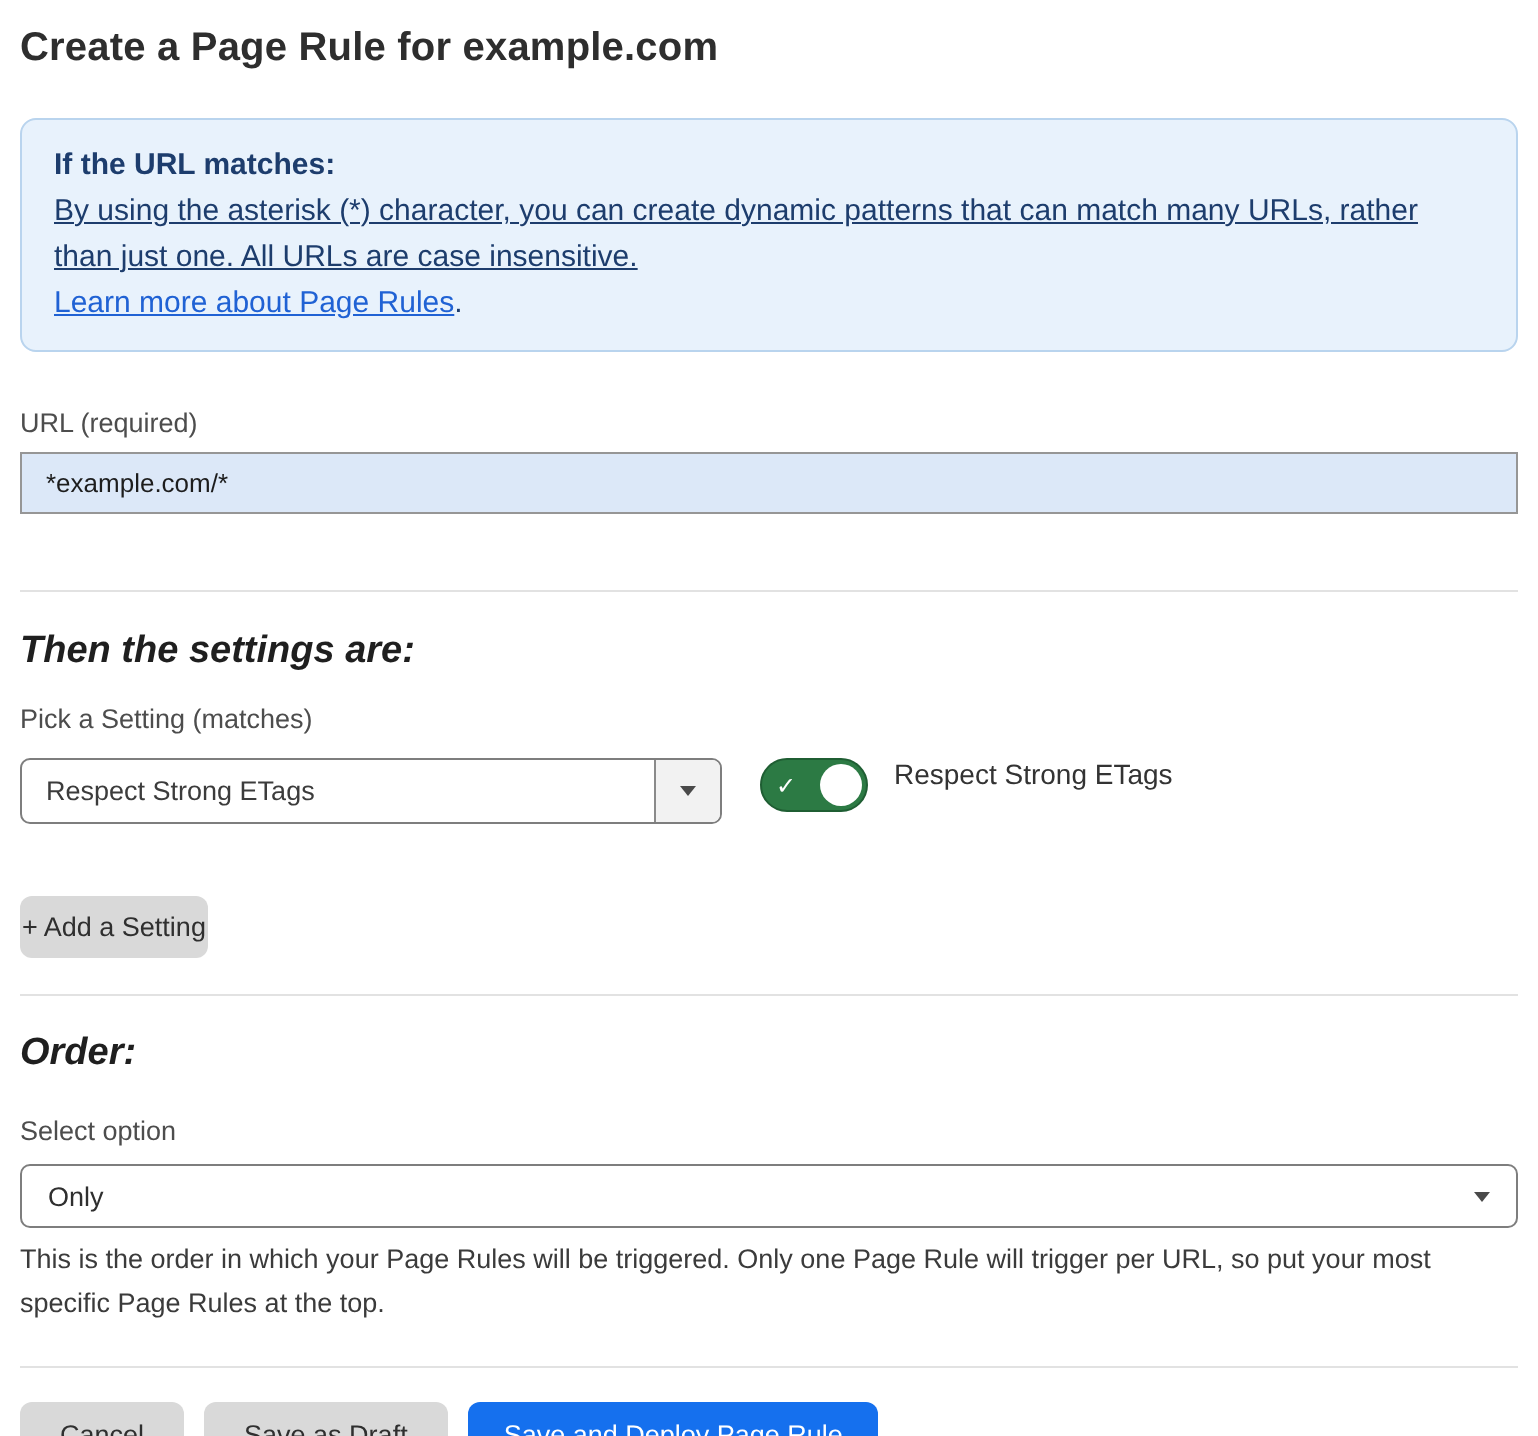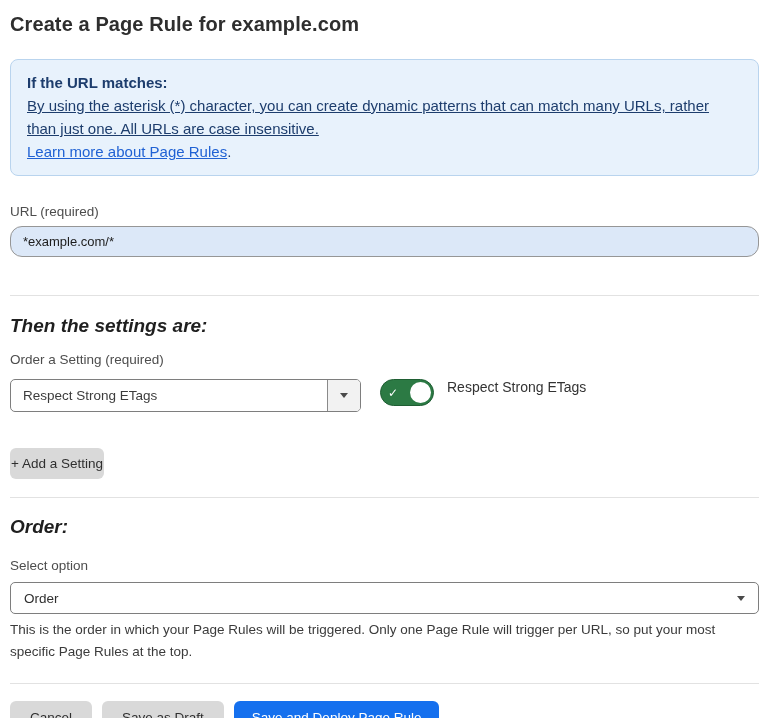--- a/index.html
+++ b/index.html
@@ -58,21 +58,21 @@
   }
   .label-url { margin-top: 28px; }
 
   .url-input {
     display: block;
     margin-top: 6px;
     width: 100%;
     height: 31px;
     background: var(--input_bg);
     border: 1px solid #969696;
-    border-radius: 12px;
+    border-radius: 0;
     padding: 0 12px;
     font-family: "Liberation Sans", "DejaVu Sans", sans-serif;
     font-size: 13px;
     color: #1d1d1d;
   }
 
   .divider {
     border: none;
     border-top: 1px solid #e2e2e2;
     height: 0;
@@ -233,21 +233,21 @@
     <div class="info-link-line"><a class="info-link">Learn more about Page Rules</a><span class="info-period">.</span></div>
   </div>
 
   <div class="field-label label-url">URL (required)</div>
   <input type="text" class="url-input" value="*example.com/*" style="">
 
   <hr class="divider divider-1">
 
   <h2 class="section-heading heading-settings">Then the settings are:</h2>
 
-  <div class="field-label label-pick">Order a Setting (required)</div>
+  <div class="field-label label-pick">Pick a Setting (matches)</div>
 
   <div class="settings-row">
     <div class="dropdown">
       <span class="dropdown-value">Respect Strong ETags</span>
       <span class="dropdown-arrow-box">
         <span class="caret"></span>
       </span>
     </div>
     <div class="toggle">
       <span class="toggle-check">✓</span>
@@ -258,21 +258,21 @@
 
   <button class="gray-btn add-btn">+ Add a Setting</button>
 
   <hr class="divider divider-2">
 
   <h2 class="section-heading heading-order">Order:</h2>
 
   <div class="field-label label-select">Select option</div>
 
   <div class="select-full">
-    <span>Order</span>
+    <span>Only</span>
     <span class="caret"></span>
   </div>
 
   <p class="help-text">This is the order in which your Page Rules will be triggered. Only one Page Rule will trigger per URL, so put your most specific Page Rules at the top.</p>
 
   <hr class="divider divider-3">
 
   <div class="actions-row">
     <button class="gray-btn">Cancel</button>
     <button class="gray-btn">Save as Draft</button>

